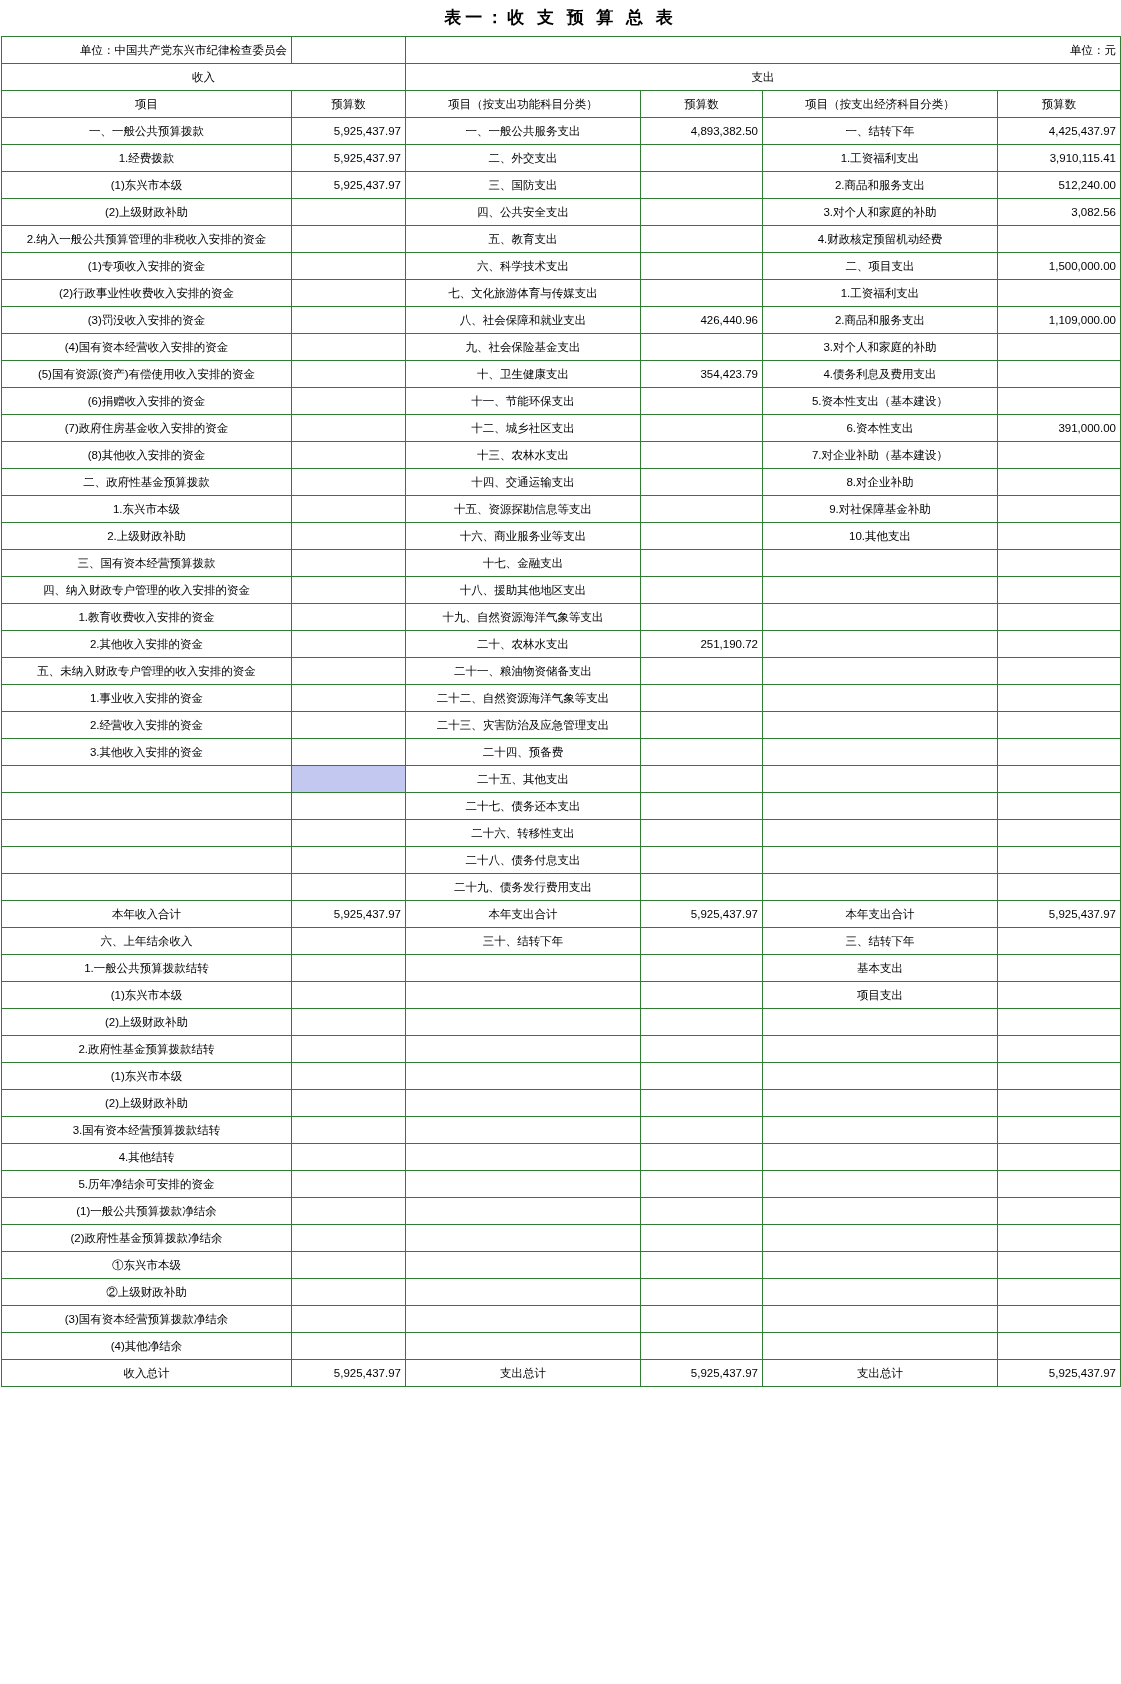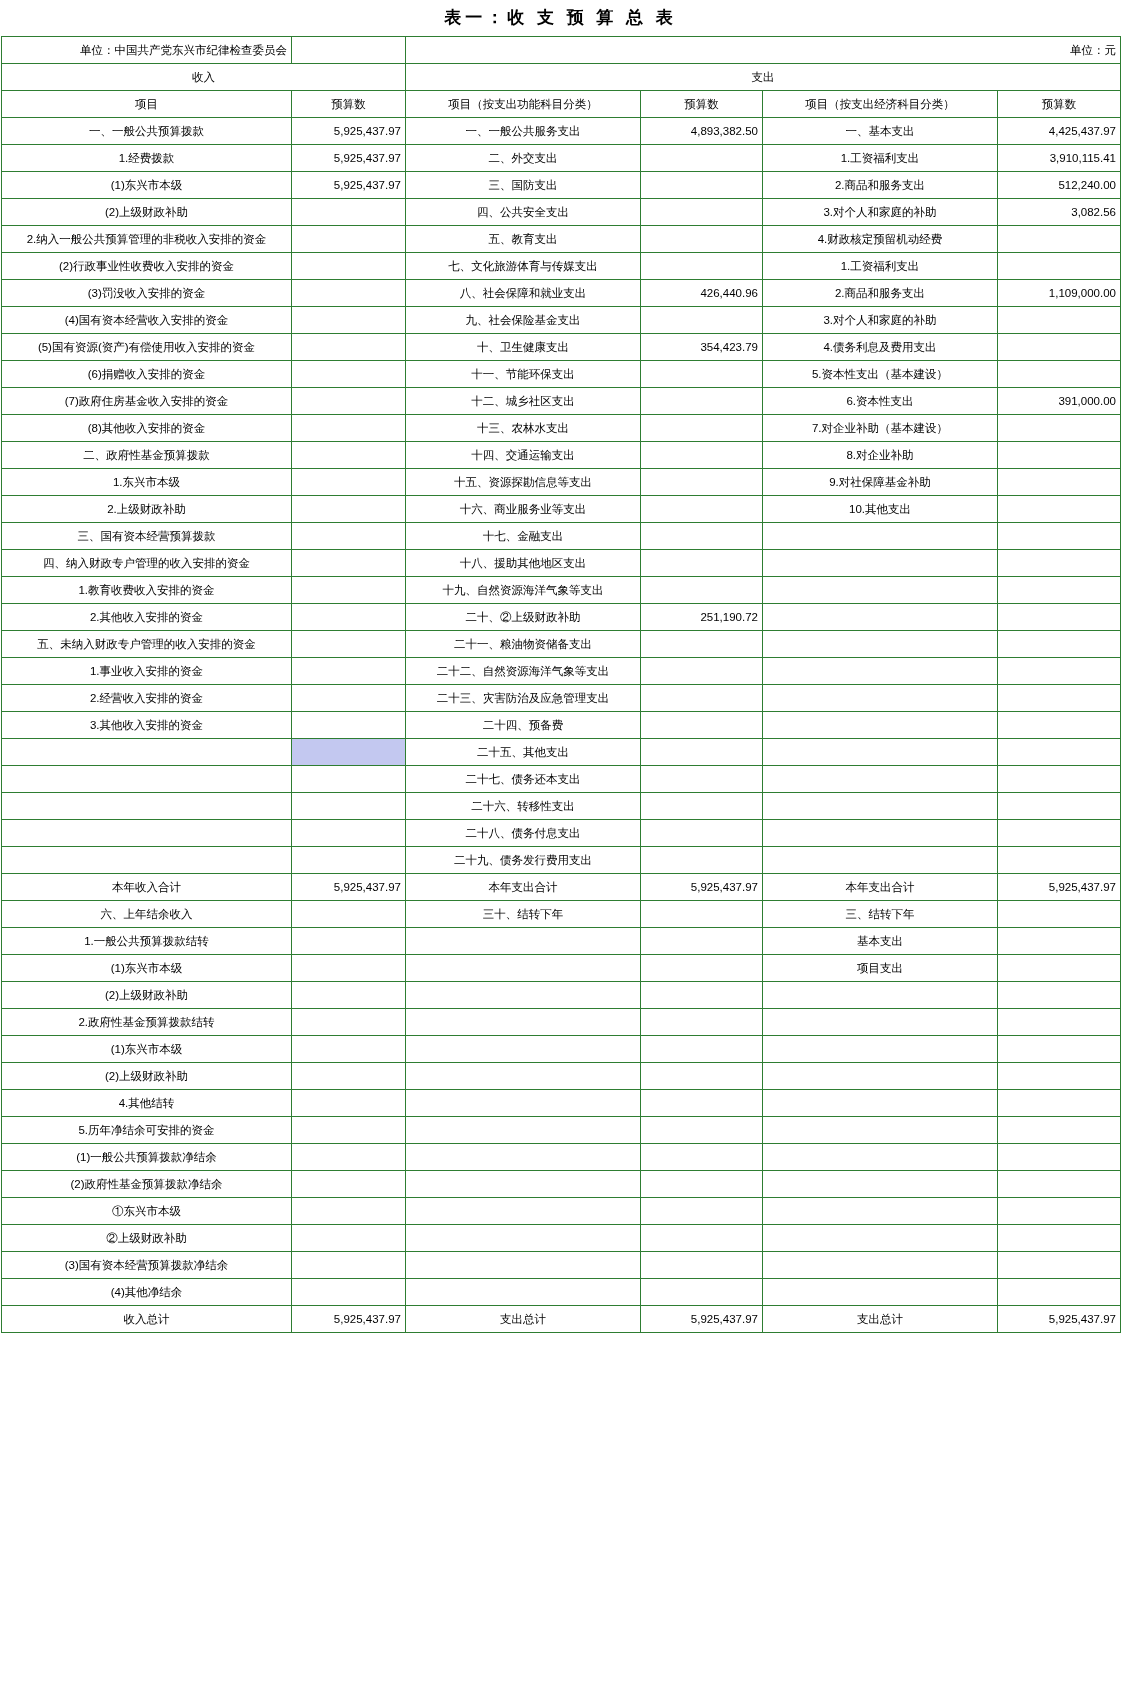--- a/index.html
+++ b/index.html
@@ -88,21 +88,21 @@
         <td class="hdr">项目（按支出功能科目分类）</td>
         <td class="hdr">预算数</td>
         <td class="hdr">项目（按支出经济科目分类）</td>
         <td class="hdr">预算数</td>
       </tr>
     <tr>
           <td class="c-center">一、一般公共预算拨款</td>
           <td class="num">5,925,437.97</td>
           <td class="c-center">一、一般公共服务支出</td>
           <td class="num">4,893,382.50</td>
-          <td class="c-center">一、基本支出</td>
+          <td class="c-center">一、结转下年</td>
           <td class="num">4,425,437.97</td>
         </tr>
         <tr>
           <td class="c-center">1.经费拨款</td>
           <td class="num">5,925,437.97</td>
           <td class="c-center">二、外交支出</td>
           <td class="num"></td>
           <td class="c-center">1.工资福利支出</td>
           <td class="num">3,910,115.41</td>
         </tr>
@@ -122,20 +122,28 @@
           <td class="c-center">3.对个人和家庭的补助</td>
           <td class="num">3,082.56</td>
         </tr>
         <tr>
           <td class="c-center">2.纳入一般公共预算管理的非税收入安排的资金</td>
           <td class="num"></td>
           <td class="c-center">五、教育支出</td>
           <td class="num"></td>
           <td class="c-center">4.财政核定预留机动经费</td>
           <td class="num"></td>
+        </tr>
+        <tr>
+          <td class="c-center">(1)专项收入安排的资金</td>
+          <td class="num"></td>
+          <td class="c-center">六、科学技术支出</td>
+          <td class="num"></td>
+          <td class="c-center">二、项目支出</td>
+          <td class="num">1,500,000.00</td>
         </tr>
         <tr>
           <td class="c-center">(2)行政事业性收费收入安排的资金</td>
           <td class="num"></td>
           <td class="c-center">七、文化旅游体育与传媒支出</td>
           <td class="num"></td>
           <td class="c-center">1.工资福利支出</td>
           <td class="num"></td>
         </tr>
         <tr>
@@ -230,21 +238,21 @@
           <td class="c-center">1.教育收费收入安排的资金</td>
           <td class="num"></td>
           <td class="c-center">十九、自然资源海洋气象等支出</td>
           <td class="num"></td>
           <td class="c-center"></td>
           <td class="num"></td>
         </tr>
         <tr>
           <td class="c-center">2.其他收入安排的资金</td>
           <td class="num"></td>
-          <td class="c-center">二十、②上级财政补助</td>
+          <td class="c-center">二十、农林水支出</td>
           <td class="num">251,190.72</td>
           <td class="c-center"></td>
           <td class="num"></td>
         </tr>
         <tr>
           <td class="c-center">五、未纳入财政专户管理的收入安排的资金</td>
           <td class="num"></td>
           <td class="c-center">二十一、粮油物资储备支出</td>
           <td class="num"></td>
           <td class="c-center"></td>
@@ -365,20 +373,28 @@
         <tr>
           <td class="c-center">(1)东兴市本级</td>
           <td class="num"></td>
           <td class="c-center"></td>
           <td class="num"></td>
           <td class="c-center"></td>
           <td class="num"></td>
         </tr>
         <tr>
           <td class="c-center">(2)上级财政补助</td>
+          <td class="num"></td>
+          <td class="c-center"></td>
+          <td class="num"></td>
+          <td class="c-center"></td>
+          <td class="num"></td>
+        </tr>
+        <tr>
+          <td class="c-center">3.国有资本经营预算拨款结转</td>
           <td class="num"></td>
           <td class="c-center"></td>
           <td class="num"></td>
           <td class="c-center"></td>
           <td class="num"></td>
         </tr>
         <tr>
           <td class="c-center">4.其他结转</td>
           <td class="num"></td>
           <td class="c-center"></td>

